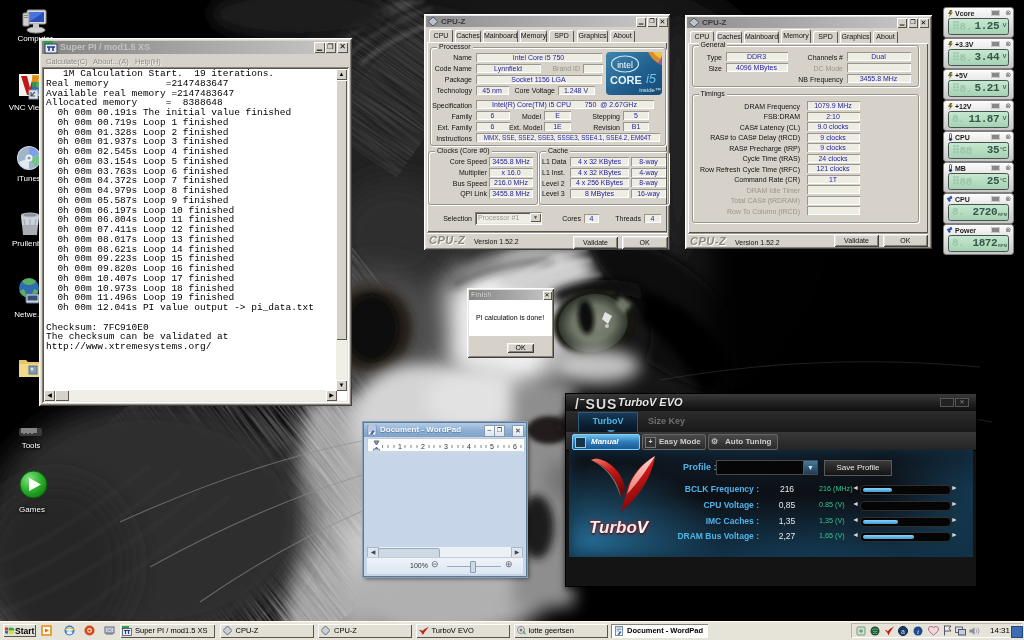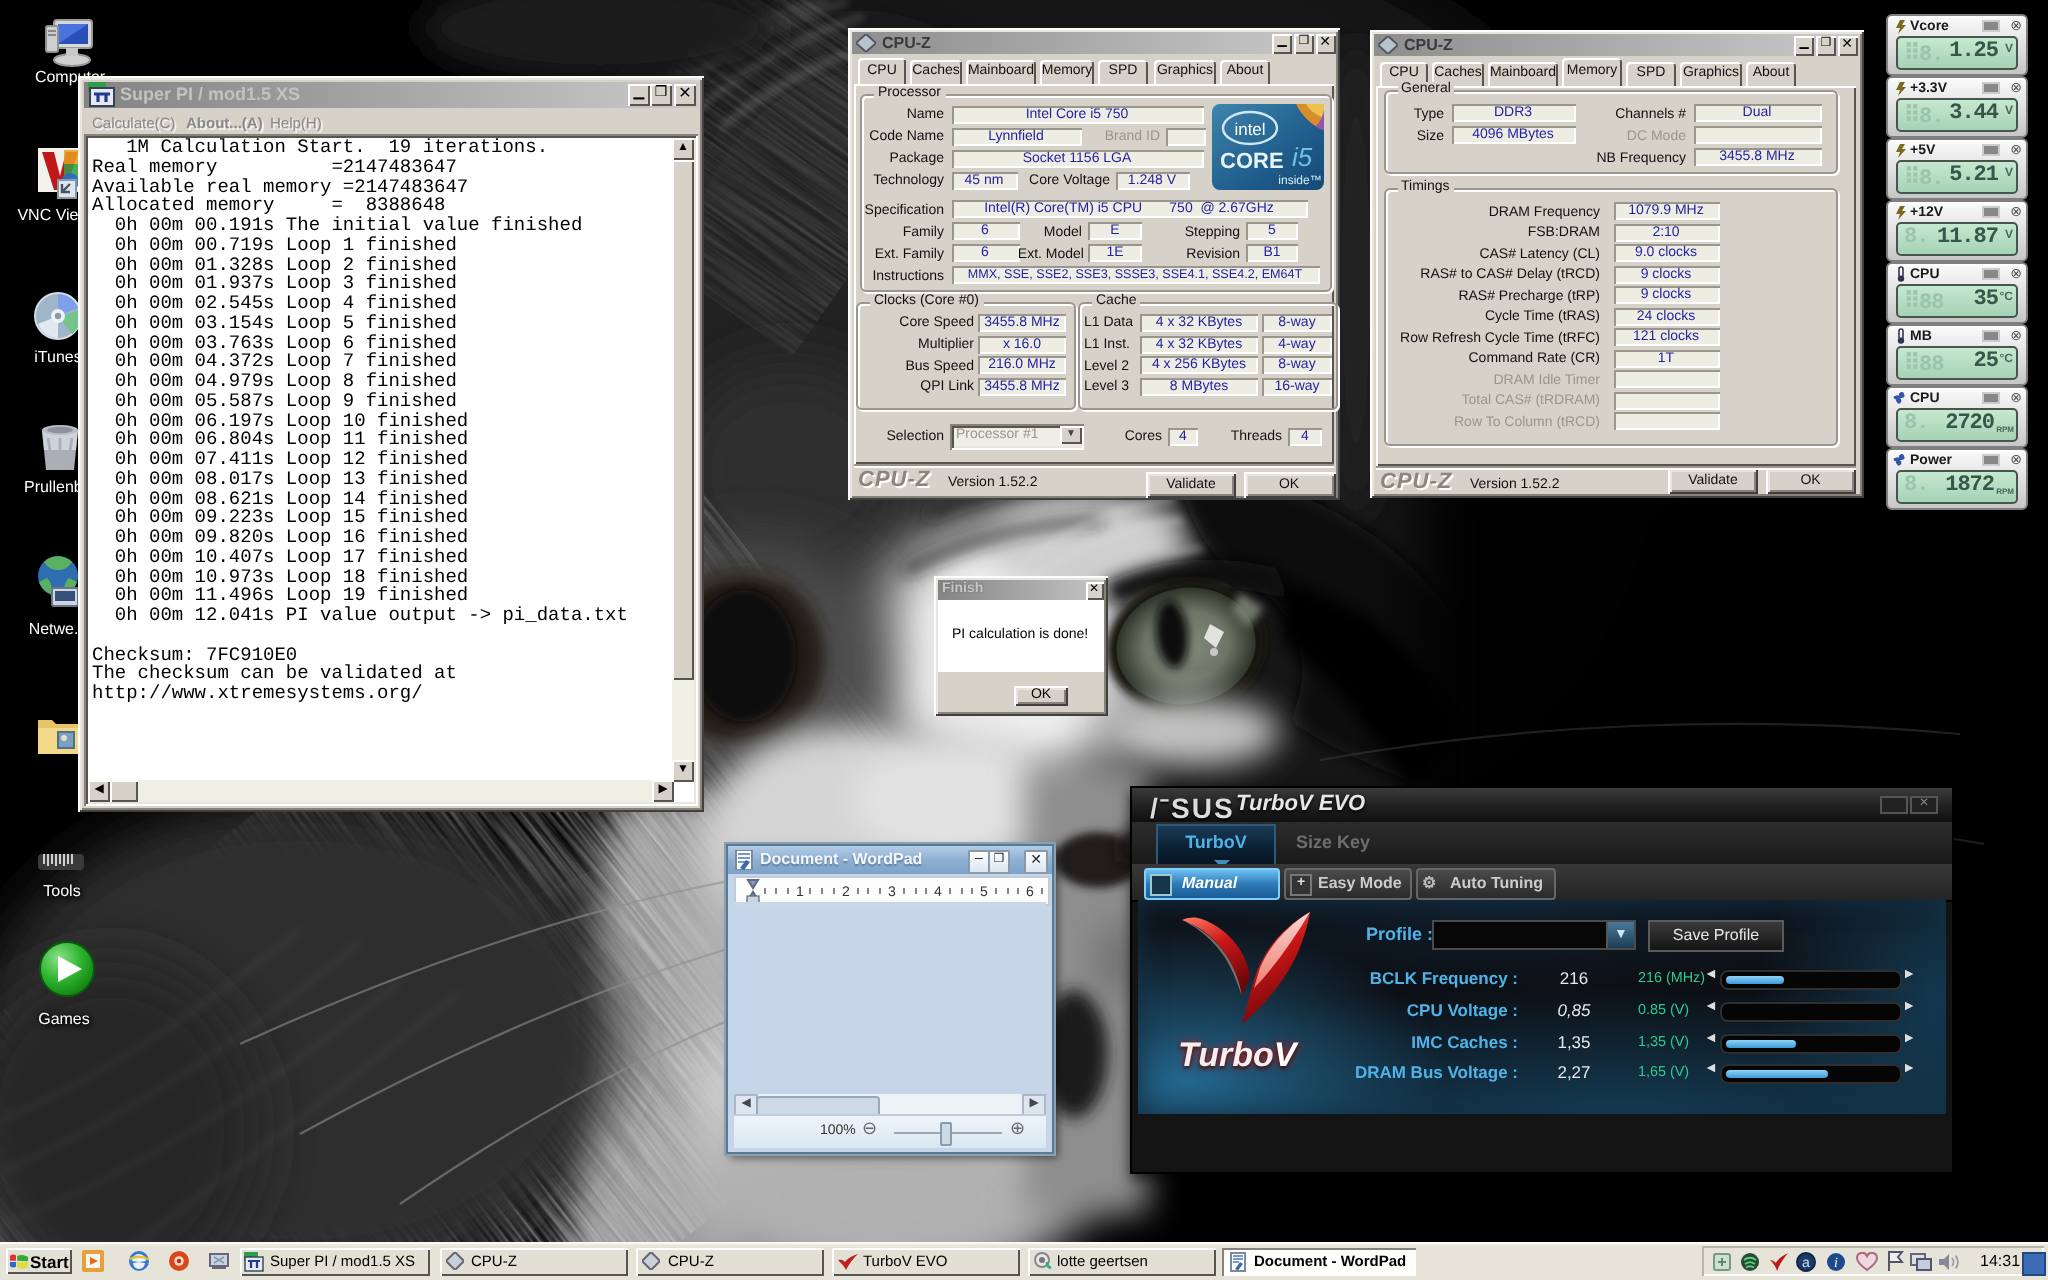--- a/index.html
+++ b/index.html
@@ -234,21 +234,21 @@
         <rect x="1" y="3" width="12" height="9" fill="#e8e8f4" stroke="#345"></rect>
         <path d="M3,6 L11,6 M5,6 L5,10 M9,6 L9,10" stroke="#223a8c" stroke-width="1.6" fill="none"></path>
       </svg>
   <span style="position:absolute;left:18px;top:1px;font-size:9px;font-weight:bold;color:#c2c2c2;">Super PI / mod1.5 XS</span>
   <div class="abs raised1" style="right:24px;top:1px;width:11px;height:11px;background:#d6d2c9;font-size:7px;text-align:center;line-height:9px;color:#000;">▁</div>
   <div class="abs raised1" style="right:13px;top:1px;width:11px;height:11px;background:#d6d2c9;font-size:7px;text-align:center;line-height:10px;color:#000;">❒</div>
   <div class="abs raised1" style="right:1px;top:1px;width:11px;height:11px;background:#d6d2c9;font-size:8px;text-align:center;line-height:10px;color:#000;">✕</div>
  </div>
  <div class="abs" style="left:3px;top:17px;width:353px;height:12px;font-size:7.5px;color:#8a8a8a;text-shadow:1px 1px 0 #f4f2ee;">
   <span style="position:absolute;left:4px;top:1.5px;">Calculate(C)</span>
-  <span style="position:absolute;left:51px;top:1.5px;font-weight:bold;">About...(A)</span>
+  <span style="position:absolute;left:51px;top:1.5px;">About...(A)</span>
   <span style="position:absolute;left:93px;top:1.5px;">Help(H)</span>
  </div>
  <div class="abs sunken" style="left:3px;top:29px;width:307px;height:336px;background:#fff;">
   <pre style="position:absolute;left:4px;top:2px;margin:0;font-family:'Liberation Mono',monospace;font-size:9.5px;line-height:9.75px;color:#000;">   1M Calculation Start.  19 iterations.
 Real memory          =2147483647
 Available real memory =2147483647
 Allocated memory     =  8388648
   0h 00m 00.191s The initial value finished
   0h 00m 00.719s Loop 1 finished
   0h 00m 01.328s Loop 2 finished
@@ -697,21 +697,21 @@
   <span style="position:absolute;left:114px;top:12px;font-size:9px;font-weight:bold;color:#4fb3e8;">Profile :</span>
   <div class="abs" style="left:147px;top:10px;width:100px;height:13px;background:#060606;border:1px solid #4a4a4a;">
    <div class="abs" style="right:0;top:0;width:13px;height:13px;background:linear-gradient(180deg,#4a7a9c,#1c3c54);border-left:1px solid #555;color:#cfe8f8;font-size:7px;line-height:13px;text-align:center;">▼</div>
   </div>
   <div class="abs" style="left:255px;top:10px;width:66px;height:14px;background:linear-gradient(180deg,#3a3a3a,#141414);border:1px solid #5a5a5a;text-align:center;font-size:8px;line-height:14px;color:#e8e8e8;">Save Profile</div>
 
   <span style="position:absolute;left:100px;top:34px;width:90px;text-align:right;font-size:8.5px;font-weight:bold;color:#4fb3e8;">BCLK Frequency :</span>
   <span class="abs" style="left:206px;top:34px;width:24px;text-align:center;font-size:8.5px;color:#e8e8e8;">216</span>
   <span class="abs" style="left:250px;top:34px;width:40px;font-size:7.2px;color:#2fc98e;white-space:nowrap;">216 (MHz)</span>
   <span style="position:absolute;left:100px;top:50px;width:90px;text-align:right;font-size:8.5px;font-weight:bold;color:#4fb3e8;">CPU Voltage :</span>
-  <span class="abs" style="left:206px;top:50px;width:24px;text-align:center;font-size:8.5px;color:#e8e8e8;font-style:italic;">0,85</span>
+  <span class="abs" style="left:206px;top:50px;width:24px;text-align:center;font-size:8.5px;color:#e8e8e8;">0,85</span>
   <span class="abs" style="left:250px;top:50px;width:40px;font-size:7.2px;color:#2fc98e;white-space:nowrap;">0.85 (V)</span>
   <span style="position:absolute;left:100px;top:66px;width:90px;text-align:right;font-size:8.5px;font-weight:bold;color:#4fb3e8;">IMC Caches :</span>
   <span class="abs" style="left:206px;top:66px;width:24px;text-align:center;font-size:8.5px;color:#e8e8e8;">1,35</span>
   <span class="abs" style="left:250px;top:66px;width:40px;font-size:7.2px;color:#2fc98e;white-space:nowrap;">1,35 (V)</span>
   <span style="position:absolute;left:85px;top:81px;width:105px;text-align:right;font-size:8.5px;font-weight:bold;color:#4fb3e8;">DRAM Bus Voltage :</span>
   <span class="abs" style="left:206px;top:81px;width:24px;text-align:center;font-size:8.5px;color:#e8e8e8;">2,27</span>
   <span class="abs" style="left:250px;top:81px;width:40px;font-size:7.2px;color:#2fc98e;white-space:nowrap;">1,65 (V)</span>
 
   <div class="abs" style="left:283px;top:34px;width:106px;height:9px;">
    <span style="position:absolute;left:0;top:0;font-size:7px;color:#ddd;">◄</span>

